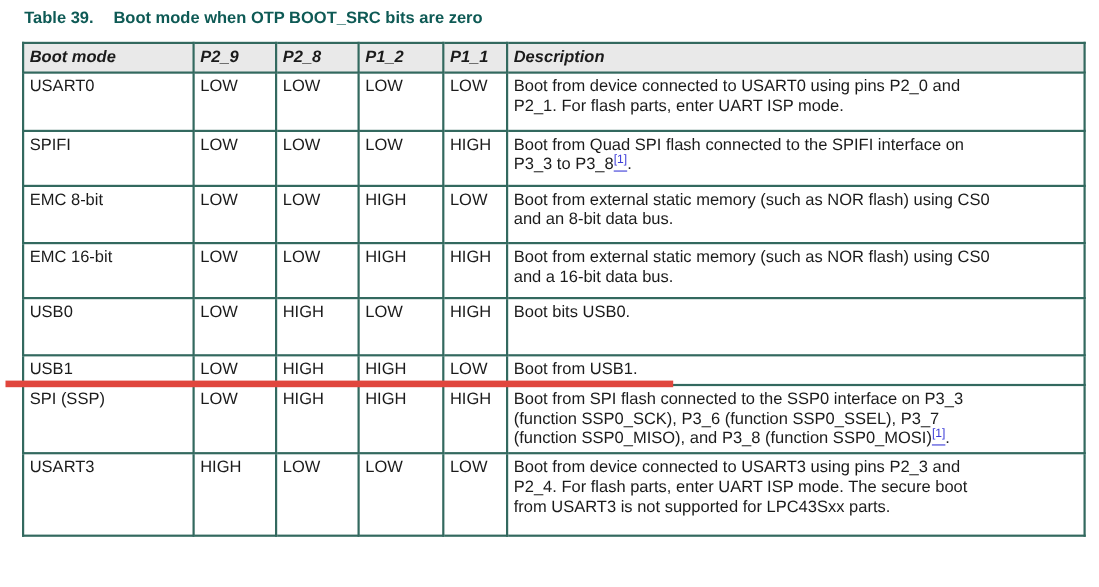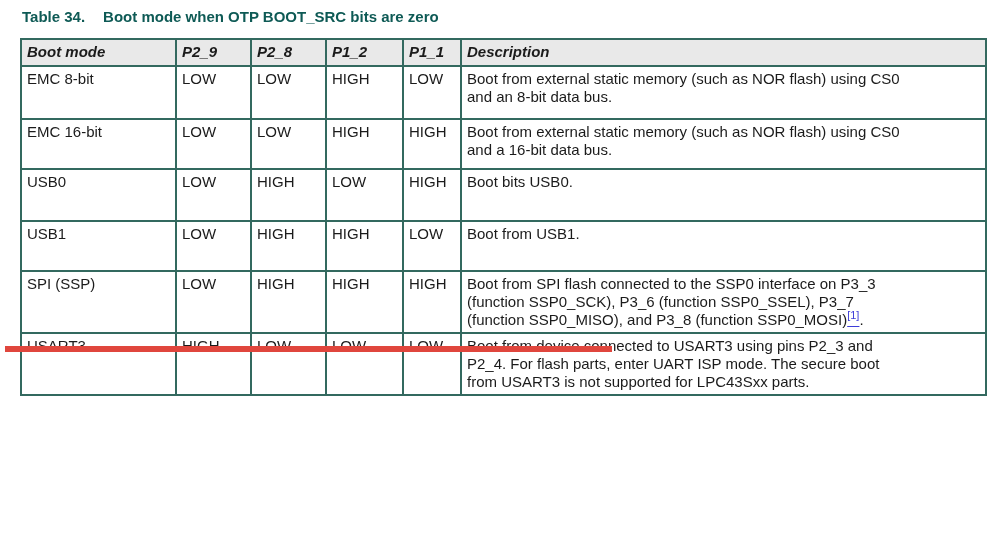--- a/index.html
+++ b/index.html
@@ -76,21 +76,21 @@
     height: 6px;
     background: var(--highlight-underline);
   }
 </style>
 </head>
 <body>
 
 <div class="page" id="page" style="--title: #0e5a55; --table-border: #33695f; --header-bg: #e9e9e9; --body-text: #1b1b1b; --footnote-link: #3d3dd8; --highlight-underline: #e0463d;">
 
   <div class="caption">
-    <span class="tnum">Table 34.</span><span>Boot mode when OTP BOOT_SRC bits are zero</span>
+    <span class="tnum">Table 39.</span><span>Boot mode when OTP BOOT_SRC bits are zero</span>
   </div>
 
   <table class="boot-table">
     <colgroup>
       <col style="width:155px">
       <col style="width:75px">
       <col style="width:75px">
       <col style="width:77px">
       <col style="width:58px">
       <col style="width:525px">
@@ -99,20 +99,36 @@
       <tr id="header-row">
           <th>Boot mode</th>
           <th>P2_9</th>
           <th>P2_8</th>
           <th>P1_2</th>
           <th>P1_1</th>
           <th>Description</th>
         </tr>
     </thead>
     <tbody id="table-body">
+        <tr>
+          <td>USART0</td>
+          <td>LOW</td>
+          <td>LOW</td>
+          <td>LOW</td>
+          <td>LOW</td>
+          <td>Boot from device connected to USART0 using pins P2_0 and<br>P2_1. For flash parts, enter UART ISP mode.</td>
+        </tr>
+        <tr>
+          <td>SPIFI</td>
+          <td>LOW</td>
+          <td>LOW</td>
+          <td>LOW</td>
+          <td>HIGH</td>
+          <td>Boot from Quad SPI flash connected to the SPIFI interface on<br>P3_3 to P3_8<a class="fn"><sup>[1]</sup></a>.</td>
+        </tr>
         <tr>
           <td>EMC 8-bit</td>
           <td>LOW</td>
           <td>LOW</td>
           <td>HIGH</td>
           <td>LOW</td>
           <td>Boot from external static memory (such as NOR flash) using CS0<br>and an 8-bit data bus.</td>
         </tr>
         <tr>
           <td>EMC 16-bit</td>

